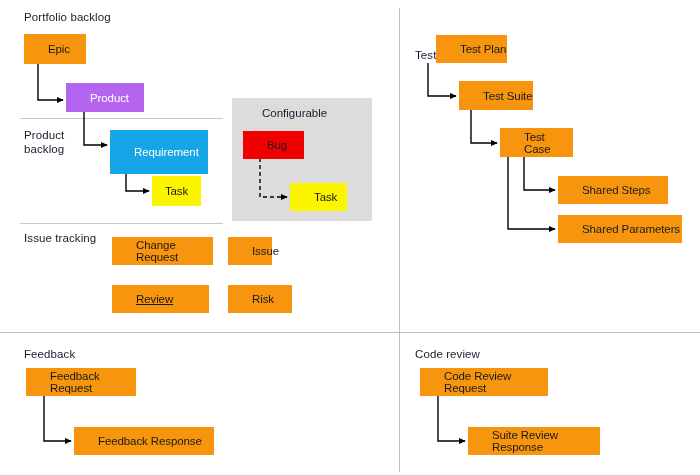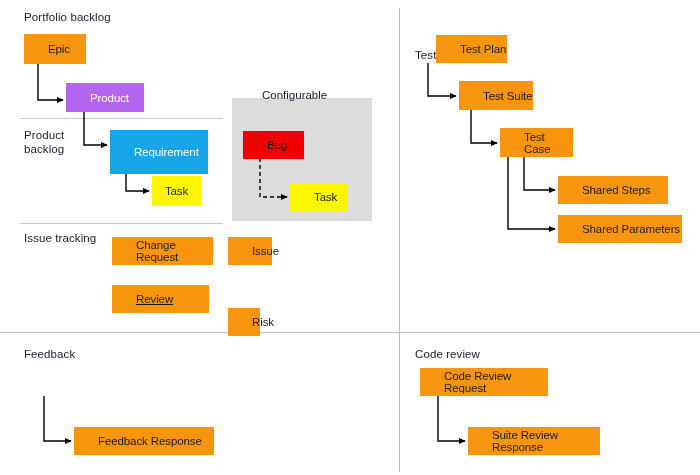--- a/index.html
+++ b/index.html
@@ -72,21 +72,21 @@
 
 <div id="canvas">
 
   <div class="divider v" style="left:399px; top:8px; height:464px;"></div>
   <div class="divider h" style="left:0px; top:332px; width:700px;"></div>
 
   <div class="divider h thin" style="left:20px; top:118px; width:203px;"></div>
   <div class="divider h thin" style="left:20px; top:223px; width:203px;"></div>
 
   <div class="panel" style="left:232px; top:98px; width:140px; height:123px;"></div>
-  <div class="panel-title" style="left:262px; top:89px;">Configurable</div>
+  <div class="panel-title" style="left:262px; top:107px;">Configurable</div>
 
   <svg class="arrows" viewBox="0 0 700 475">
     <defs>
       <marker id="ah" markerWidth="7" markerHeight="7" refX="6.2" refY="3" orient="auto" markerUnits="userSpaceOnUse">
         <path d="M0,0 L7,3 L0,6 z" fill="#000000"></path>
       </marker>
       <marker id="ahd" markerWidth="7" markerHeight="7" refX="6.2" refY="3" orient="auto" markerUnits="userSpaceOnUse">
         <path d="M0,0 L7,3 L0,6 z" fill="#000000"></path>
       </marker>
     </defs>
@@ -129,26 +129,27 @@
 
   <div class="node yellow" style="left:152px; top:176px; width:49px; height:30px; padding-left:0; justify-content:center;">Task</div>
 
   <div class="node red" style="left:243px; top:131px; width:61px; height:28px;">Bug</div>
 
   <div class="node yellow" style="left:290px; top:183px; width:57px; height:28px;">Task</div>
 
   <div class="node orange" style="left:112px; top:237px; width:101px; height:28px;">Change Request</div>
   <div class="node orange" style="left:228px; top:237px; width:44px; height:28px;">Issue</div>
   <div class="node orange" style="left:112px; top:285px; width:97px; height:28px;text-decoration:underline;">Review</div>
-  <div class="node orange" style="left:228px; top:285px; width:32px; height:28px;margin-top:23px;">Risk</div>
+  <div class="node orange" style="left:228px; top:285px; width:64px; height:28px;">Risk</div>
 
   <div class="node orange" style="left:416px; top:35px; width:71px; height:28px;margin-left:20px;">Test Plan</div>
   <div class="node orange" style="left:459px; top:81px; width:74px; height:29px;">Test Suite</div>
   <div class="node orange" style="left:500px; top:128px; width:73px; height:29px;">Test Case</div>
   <div class="node orange" style="left:558px; top:176px; width:110px; height:28px;">Shared Steps</div>
   <div class="node orange" style="left:558px; top:215px; width:124px; height:28px;">Shared Parameters</div>
 
+  <div class="node orange" style="left:26px; top:368px; width:110px; height:28px;">Feedback Request</div>
   <div class="node orange" style="left:74px; top:427px; width:140px; height:28px;">Feedback Response</div>
 
   <div class="node orange" style="left:420px; top:368px; width:128px; height:28px;">Code Review Request</div>
   <div class="node orange" style="left:468px; top:427px; width:132px; height:28px;">Suite Review Response</div>
 
 </div>
 
 </body></html>

